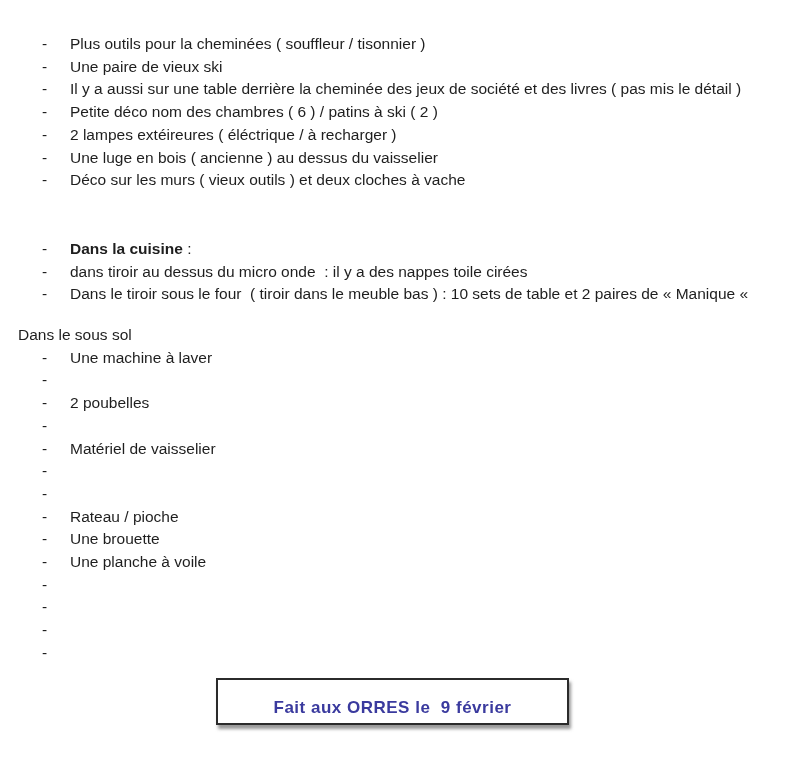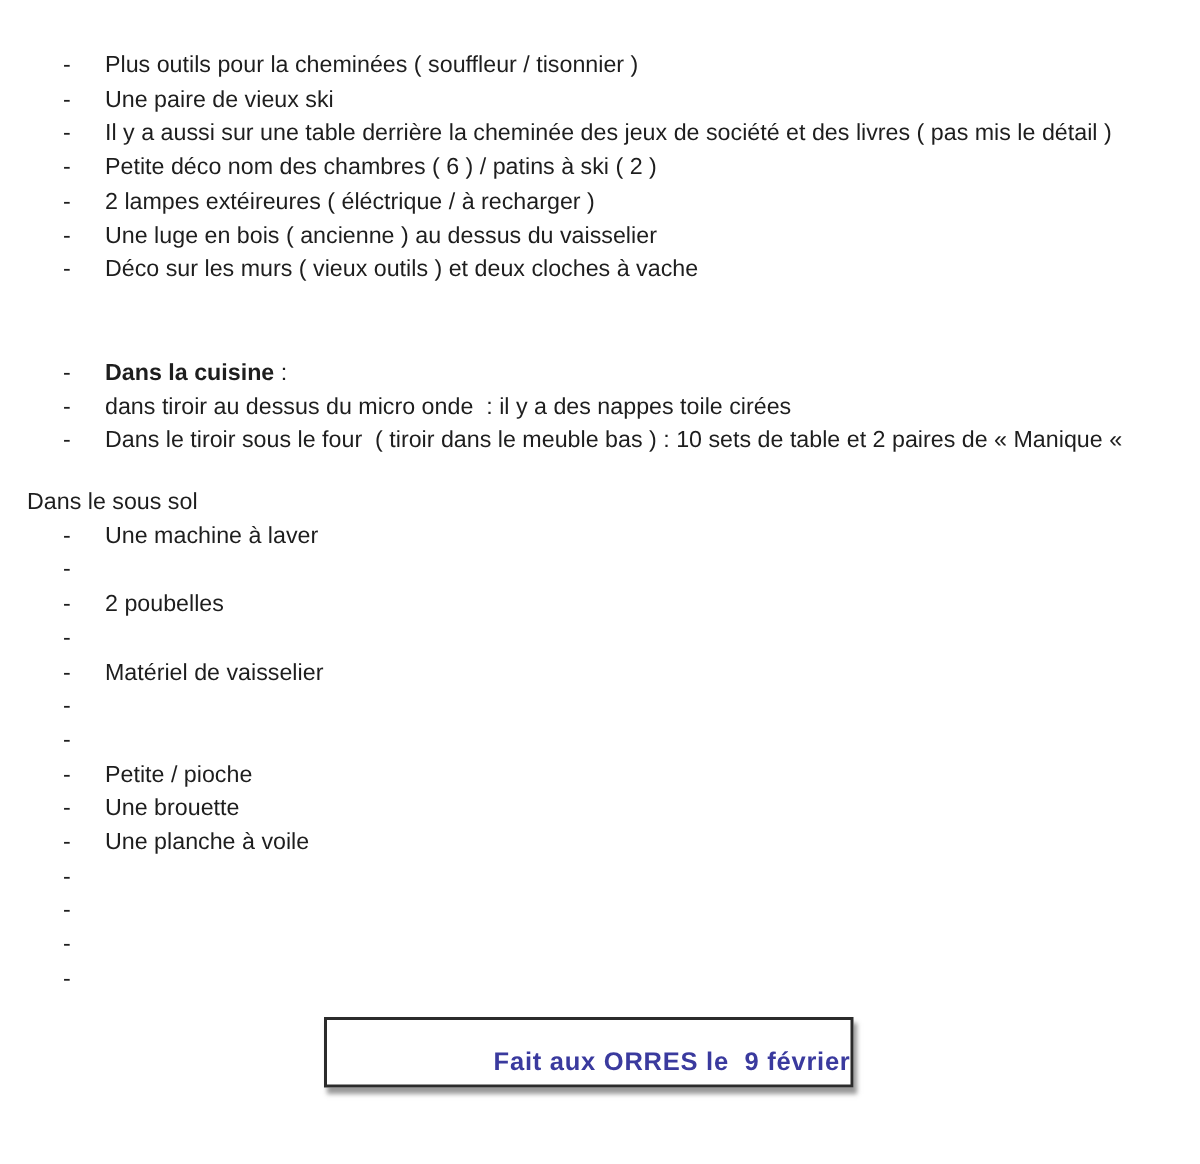--- a/index.html
+++ b/index.html
@@ -45,21 +45,21 @@
   .date-box {
     box-sizing: border-box;
     margin: 13px 0 0 216px;
     width: 353px;
     height: 47px;
     border: 2px solid #2b2b2b;
     background: #ffffff;
     box-shadow: 2px 4px 3px rgba(70,70,70,0.55);
     display: flex;
     align-items: flex-end;
-    justify-content: flex-end;
+    justify-content: center;
     padding-bottom: 3px;
   }
   .date-text {
     color: #3a3a9e;
     font-weight: bold;
     font-size: 17px;
     letter-spacing: 0.5px;
     white-space: pre;
   }
 </style>
@@ -133,21 +133,21 @@
           <span class="text">Matériel de vaisselier</span>
         </div>
         <div class="row">
           <span class="dash">-</span>
         </div>
         <div class="row">
           <span class="dash">-</span>
         </div>
         <div class="row">
           <span class="dash">-</span>
-          <span class="text">Petite / pioche</span>
+          <span class="text">Rateau / pioche</span>
         </div>
         <div class="row">
           <span class="dash">-</span>
           <span class="text">Une brouette</span>
         </div>
         <div class="row">
           <span class="dash">-</span>
           <span class="text">Une planche à voile</span>
         </div>
         <div class="row">

